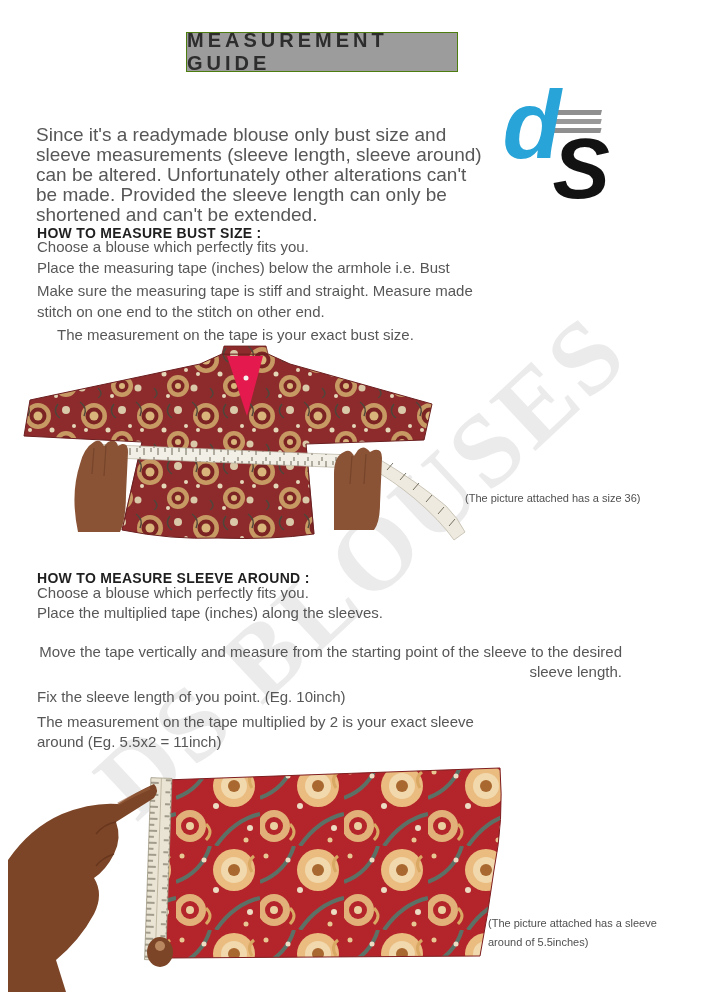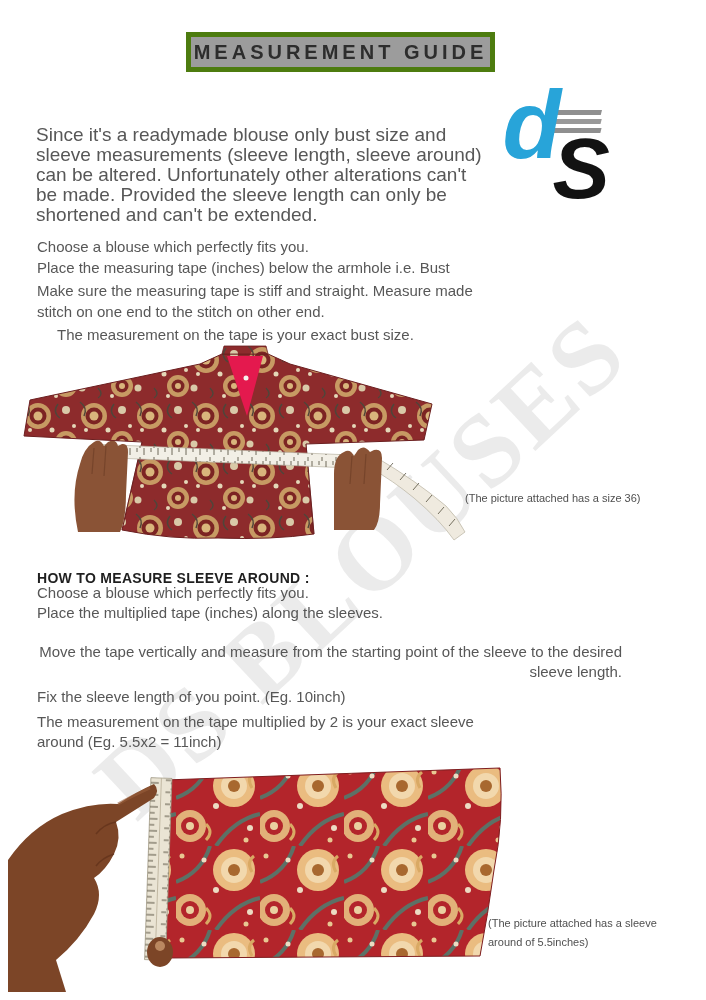--- a/index.html
+++ b/index.html
@@ -12,22 +12,22 @@
     display:flex;align-items:center;justify-content:center;z-index:0;
     pointer-events:none;
   }
   .watermark span{
     font-family:"Liberation Serif",serif;font-weight:bold;font-size:104px;
     letter-spacing:4px;color:rgba(110,110,110,0.14);white-space:nowrap;
     transform:rotate(-43deg);
   }
   .layer{position:absolute;z-index:1;}
   .title-banner{
-    left:186px;top:32px;width:309px;height:40px;background:#9c9c9c;
-    border:5px solid #4d7c0f;box-sizing:border-box;display:flex;
+    left:186px;top:32px;width:272px;height:40px;background:#9c9c9c;
+    border:1px solid #4d7c0f;box-sizing:border-box;display:flex;
     align-items:center;justify-content:center;
   }
   .title-banner .t{
     font-size:20px;font-weight:bold;letter-spacing:4px;color:#2d2d2d;
   }
   .intro{left:36px;top:106px;width:452px;font-size:19px;line-height:20px;}
   .brand-logo{left:498px;top:76px;width:135px;height:124px;}
   .sec-heading{
     font-size:14px;font-weight:bold;color:#1f1f1f;letter-spacing:0.3px;
   }
@@ -67,20 +67,21 @@
   <svg class="layer brand-logo" viewBox="0 0 130 124">
     <g>
       <rect x="58" y="34" width="52" height="5" fill="#8f8f8f" transform="skewX(-14)"></rect>
       <rect x="60" y="43" width="52" height="5" fill="#999999" transform="skewX(-14)"></rect>
       <rect x="62" y="52" width="52" height="5" fill="#8f8f8f" transform="skewX(-14)"></rect>
     </g>
     <text x="2" y="82" font-family="Liberation Sans, sans-serif" font-size="96" font-weight="bold" font-style="italic" fill="#28a4d9">d</text>
     <text x="52" y="122" font-family="Liberation Sans, sans-serif" font-size="86" font-weight="bold" font-style="italic" fill="#121212">S</text>
   </svg>
 
+  <h3 class="layer sec-heading bust-heading">HOW TO MEASURE BUST SIZE :</h3>
   <div class="layer bust-steps">
     <p class="p0">Choose a blouse which perfectly fits you.</p>
     <p class="p1">Place the measuring tape (inches) below the armhole i.e. Bust</p>
     <p class="p2">Make sure the measuring tape is stiff and straight. Measure made stitch on one end to the stitch on other end.</p>
     <p class="p3">The measurement on the tape is your exact bust size.</p>
   </div>
 
   <svg class="layer blouse-photo" viewBox="0 0 445 205">
     <defs>
       <pattern id="kalA" width="56" height="56" patternUnits="userSpaceOnUse">

